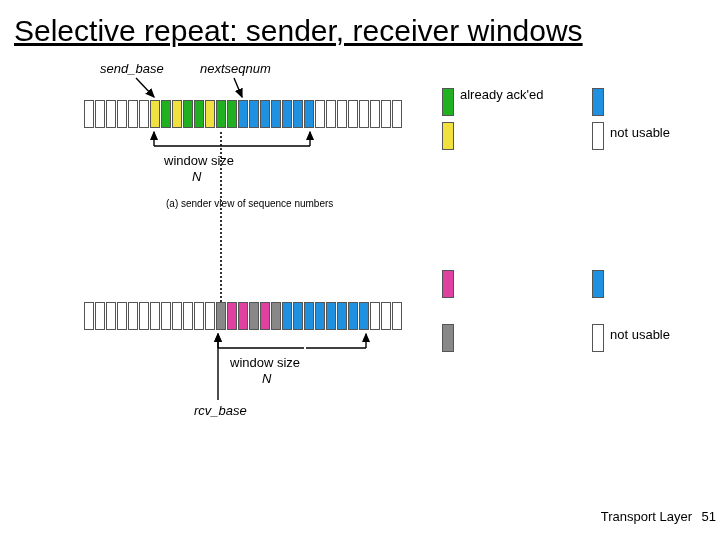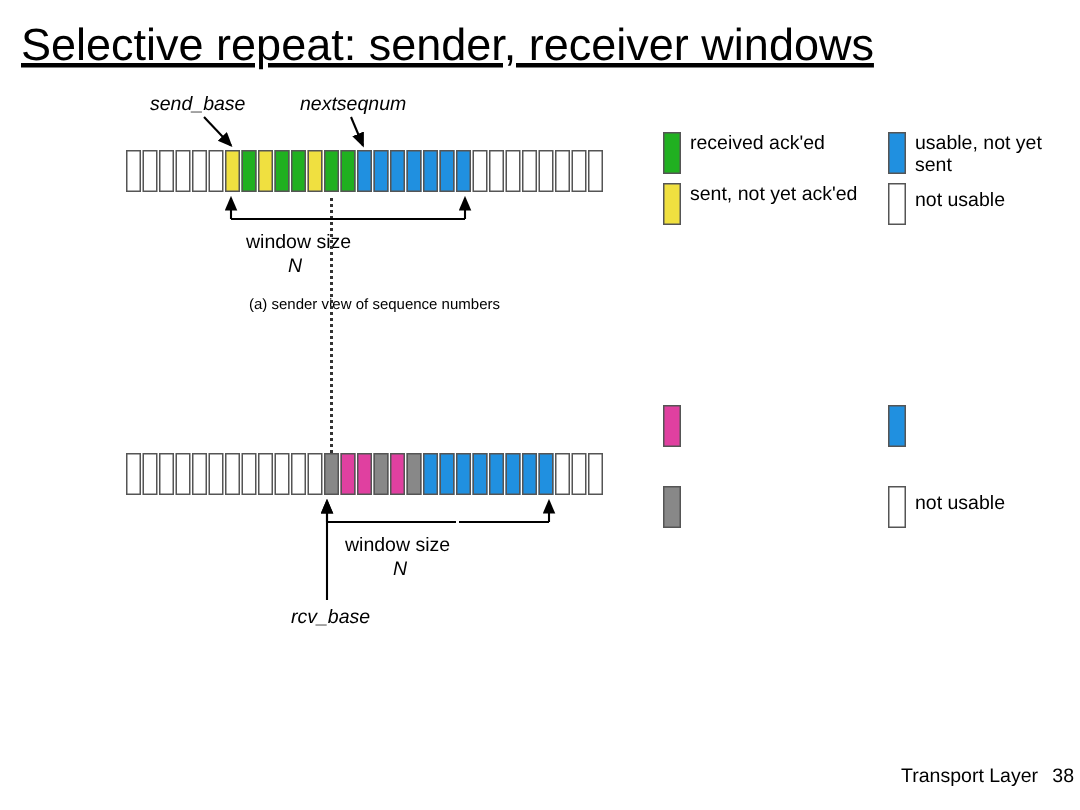--- a/index.html
+++ b/index.html
@@ -121,27 +121,25 @@
       <div class="bar white"></div>
       <div class="bar white"></div>
       <div class="bar white"></div>
       <div class="bar white"></div>
       <div class="bar white"></div>
       <div class="bar white"></div>
       <div class="bar white"></div>
   </div>
 
   <div class="legend-rect green" style="left:398px; top:38px;"></div>
-  <div class="label" style="left:416px; top:38px;">received ack'ed</div>
+  <div class="label" style="left:416px; top:38px;">already ack'ed</div>
 
   <div class="legend-rect yellow" style="left:398px; top:72px;"></div>
-  <div class="label" style="left:416px; top:72px;">sent, not yet ack'ed</div>
 
   <div class="legend-rect blue" style="left:548px; top:38px;"></div>
-  <div class="label" style="left:566px; top:38px; width:110px;">usable, not yet sent</div>
 
   <div class="legend-rect white" style="left:548px; top:72px;"></div>
   <div class="label" style="left:566px; top:76px;">not usable</div>
 
   <div class="label" style="left:120px; top:104px;">window size</div>
   <div class="label italic" style="left:148px; top:120px;">N</div>
 
   <div class="caption" style="left:122px; top:148px;">(a) sender view of sequence numbers</div>
 
   <div class="dotted-v" style="left:176px; top:82px;"></div>
@@ -213,13 +211,13 @@
 
     <line x1="174" y1="298" x2="174" y2="284" stroke="#000" stroke-width="1.4" marker-end="url(#arr)"></line>
     <line x1="174" y1="298" x2="260" y2="298" stroke="#000" stroke-width="1.4"></line>
     <line x1="322" y1="298" x2="322" y2="284" stroke="#000" stroke-width="1.4" marker-end="url(#arr)"></line>
     <line x1="262" y1="298" x2="322" y2="298" stroke="#000" stroke-width="1.4"></line>
   </svg>
 
 </div>
 
 <div class="footer">Transport Layer</div>
-<div class="pagenum">38</div>
+<div class="pagenum">51</div>
 
 </body></html>

